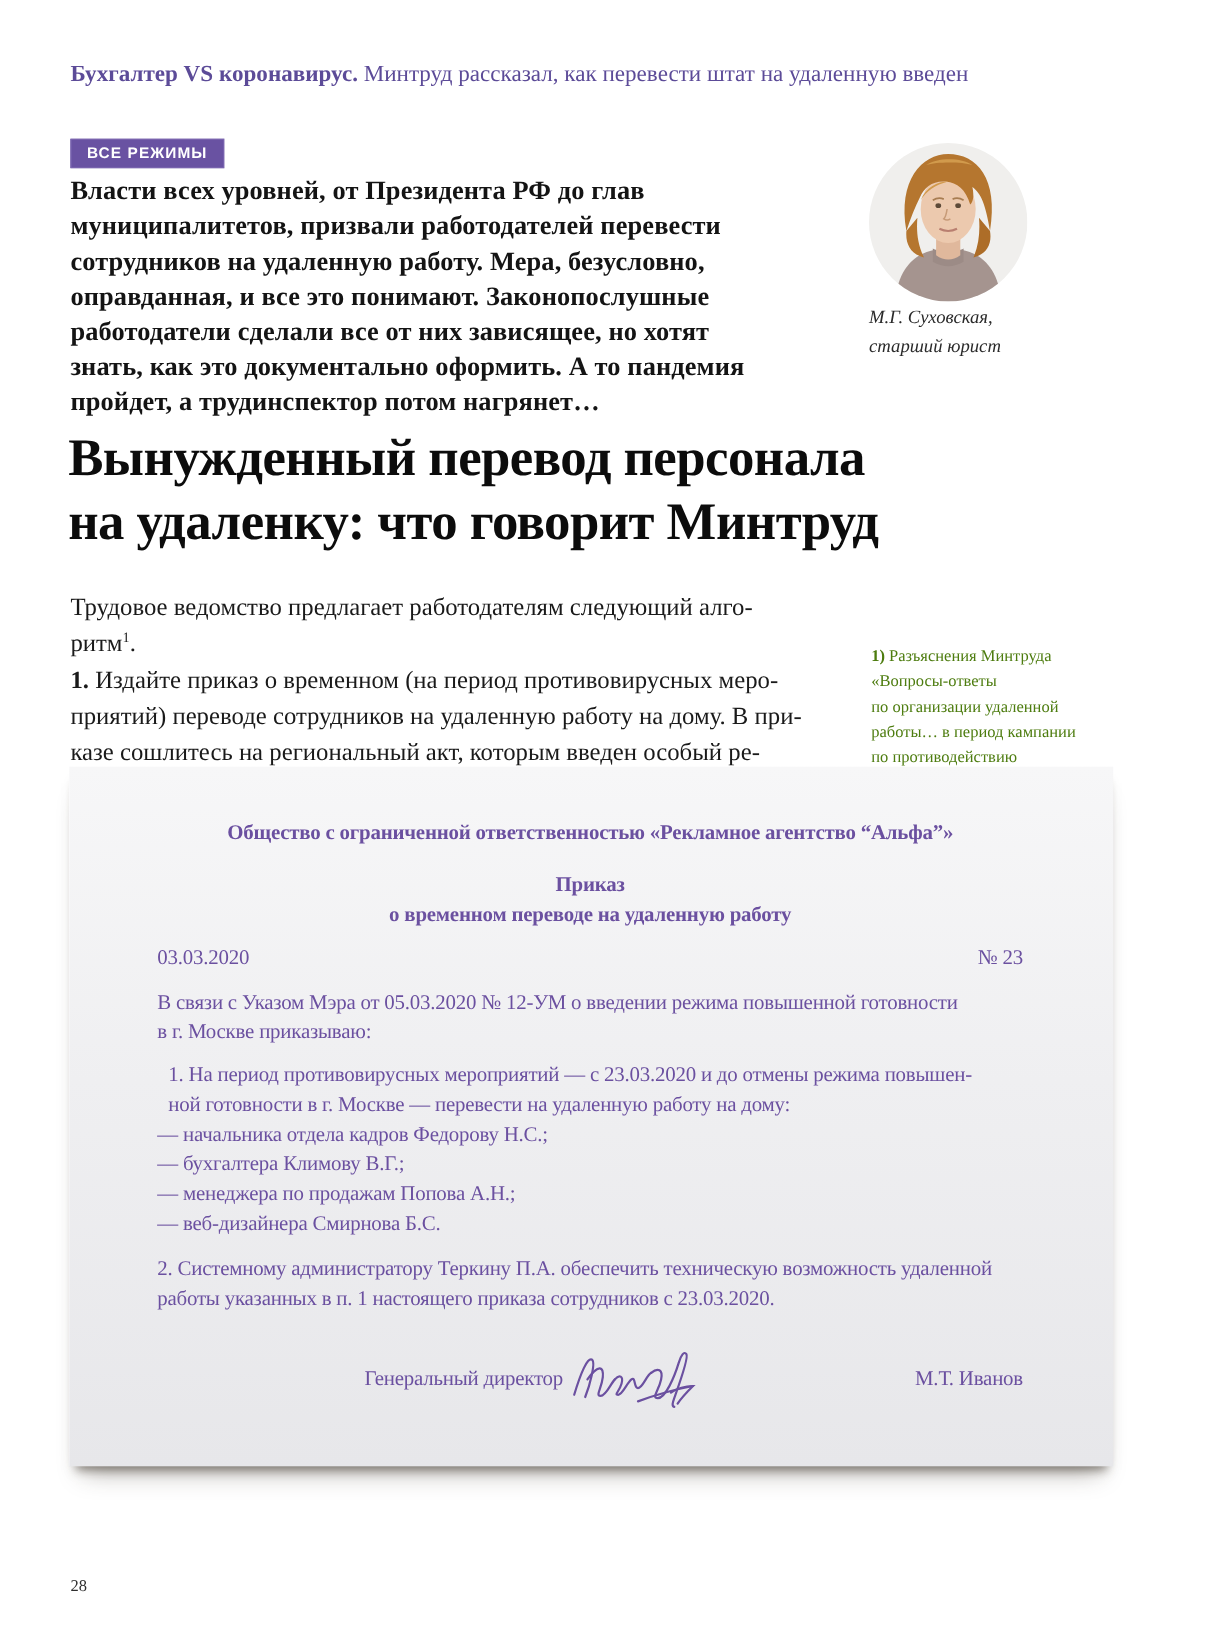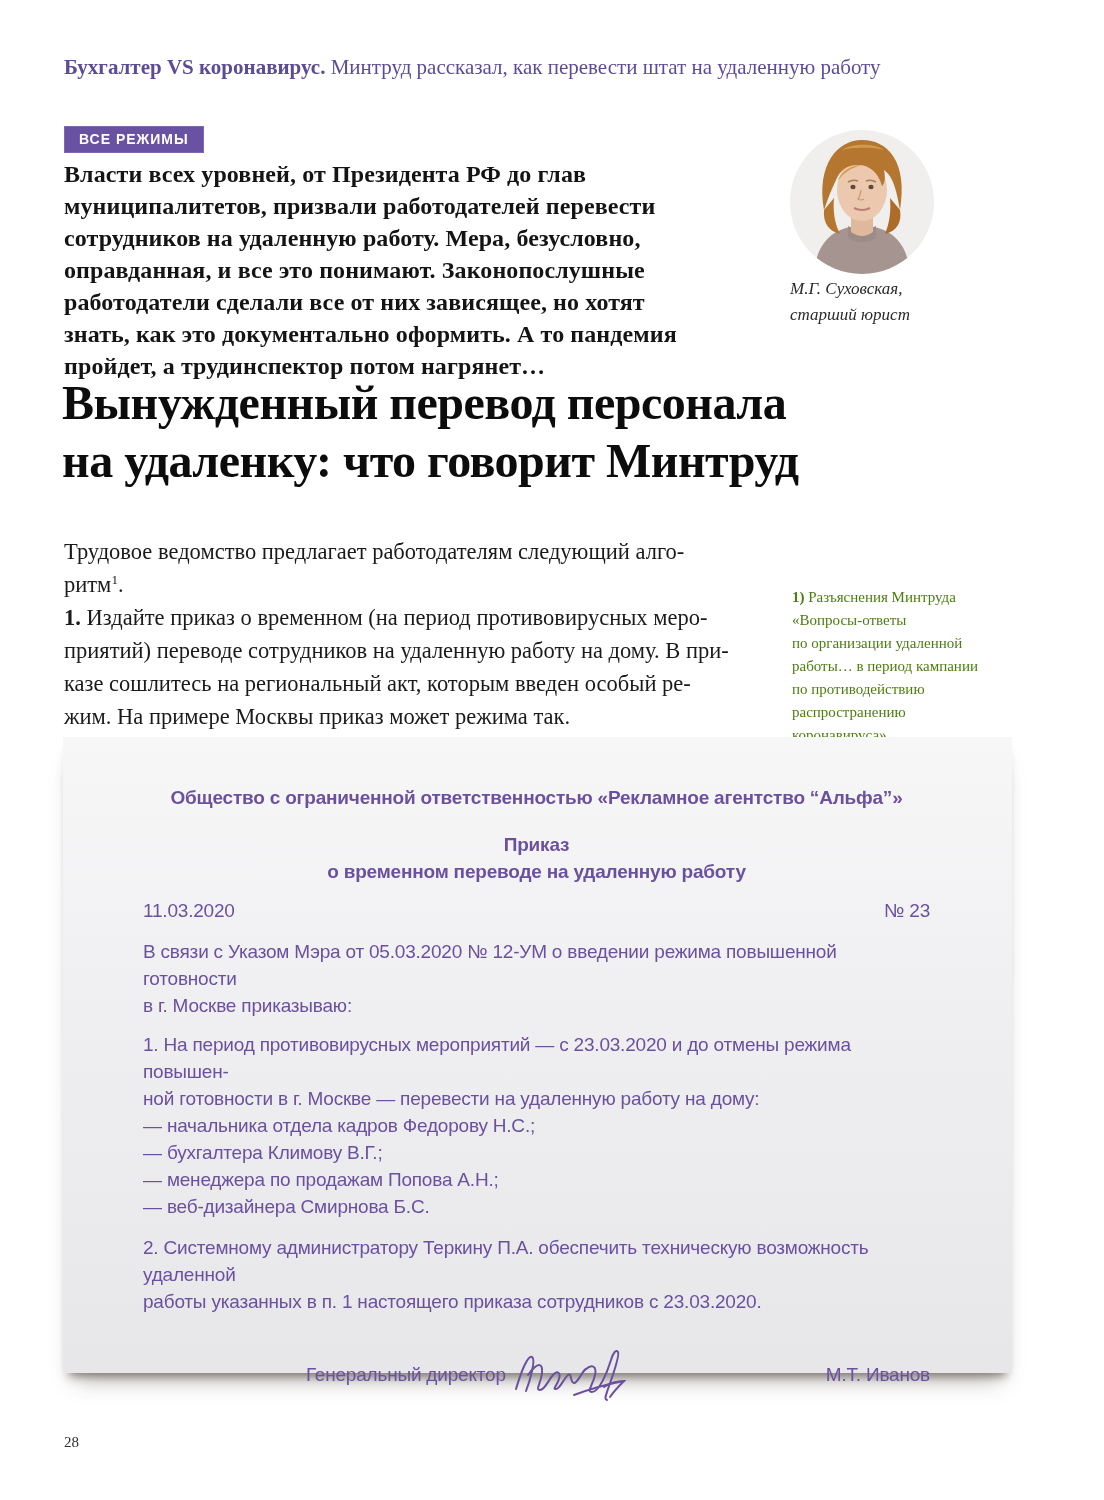--- a/index.html
+++ b/index.html
@@ -29,72 +29,72 @@
   }
   
   .photo{position:absolute;left:790px;top:130px;width:144px;height:144px;}
   .author-caption{
     position:absolute;left:790px;top:276px;
     font-style:italic;font-size:17px;line-height:26px;color:#2a2a2a;
     white-space:pre-line;
   }
   
   .headline{
-    position:absolute;left:62px;top:374px;width:990px;
+    position:absolute;left:62px;top:388px;width:990px;
     font-weight:700;font-size:48px;line-height:58px;color:#0c0c0c;
     letter-spacing:-0.5px;white-space:pre-line;
   }
   
   .body-col{
     position:absolute;left:64px;top:535px;width:730px;
     font-size:22.5px;line-height:33px;color:#1a1a1a;
   }
   .body-col p{margin:0;white-space:pre-line;}
   .body-col sup{font-size:13px;line-height:0;vertical-align:super;}
   .step-marker{font-weight:700;}
   
   .sidebar-note{
     position:absolute;left:792px;top:586px;width:245px;
     font-size:15px;line-height:23px;color:#4d7c0f;white-space:pre-line;
   }
   .sidebar-note b{font-weight:700;}
   
   .order-doc{
-    position:absolute;left:63px;top:737px;width:949px;height:636px;
+    position:absolute;left:63px;top:697px;width:949px;height:636px;
     background:linear-gradient(180deg,#f7f7f8 0%,#efeff1 45%,#e7e7ea 100%);
-    font-family:Liberation Sans, sans-serif;color:#6b50a0;
+    font-family:Liberation Serif, serif;color:#6b50a0;
     box-shadow:0 9px 9px -6px rgba(55,45,35,0.55),0 18px 22px -12px rgba(55,45,35,0.35);
   }
   .doc-inner{padding:48px 82px 0 80px;font-size:19px;line-height:27px;letter-spacing:-0.2px;}
   .doc-company{text-align:center;font-weight:700;line-height:26px;margin:0;}
   .doc-heading{
     text-align:center;font-weight:700;margin:20px 0 0 0;white-space:pre-line;
   }
   .doc-meta{display:flex;justify-content:space-between;margin-top:12px;}
   .doc-p{margin:14px 0 0 0;white-space:pre-line;}
-  .doc-p.tight{margin-top:12px;}
+  .doc-p.tight{margin-top:12px;margin-left:10px;}
   .doc-list{margin:0;}
   .doc-list div{line-height:27px;}
   .doc-sign{
     display:flex;justify-content:flex-end;align-items:center;margin-top:28px;
   }
   .signature-wrap{width:150px;height:62px;margin-right:170px;}
   
   .page-number{
     position:absolute;left:64px;top:1434px;
     font-size:15px;color:#2f2f2f;
   }
 </style>
 </head>
 <body>
 
 <div id="page">
 
   <div class="kicker">
-    <b>Бухгалтер VS коронавирус.</b><span> Минтруд рассказал, как перевести штат на удаленную работу</span>
+    <b>Бухгалтер VS коронавирус.</b><span> Минтруд рассказал, как перевести штат на удаленную введен</span>
   </div>
 
   <div class="badge">ВСЕ РЕЖИМЫ</div>
 
   <div class="intro">Власти всех уровней, от Президента РФ до глав
 муниципалитетов, призвали работодателей перевести
 сотрудников на удаленную работу. Мера, безусловно,
 оправданная, и все это понимают. Законопослушные
 работодатели сделали все от них зависящее, но хотят
 знать, как это документально оформить. А то пандемия
@@ -155,21 +155,21 @@
 по противодействию
 распространению
 коронавируса»</span></div>
 
   <div class="order-doc">
     <div class="doc-inner">
       <p class="doc-company">Общество с ограниченной ответственностью «Рекламное агентство “Альфа”»</p>
       <p class="doc-heading">Приказ
 о временном переводе на удаленную работу</p>
       <div class="doc-meta">
-        <span>11.03.2020</span>
+        <span>03.03.2020</span>
         <span>№ 23</span>
       </div>
       <p class="doc-p">В связи с Указом Мэра от 05.03.2020 № 12-УМ о введении режима повышенной готовности
 в г. Москве приказываю:</p>
       <p class="doc-p tight">1. На период противовирусных мероприятий — с 23.03.2020 и до отмены режима повышен-
 ной готовности в г. Москве — перевести на удаленную работу на дому:</p>
       <div class="doc-list">
         <div>— начальника отдела кадров Федорову Н.С.;</div>
         <div>— бухгалтера Климову В.Г.;</div>
         <div>— менеджера по продажам Попова А.Н.;</div>

